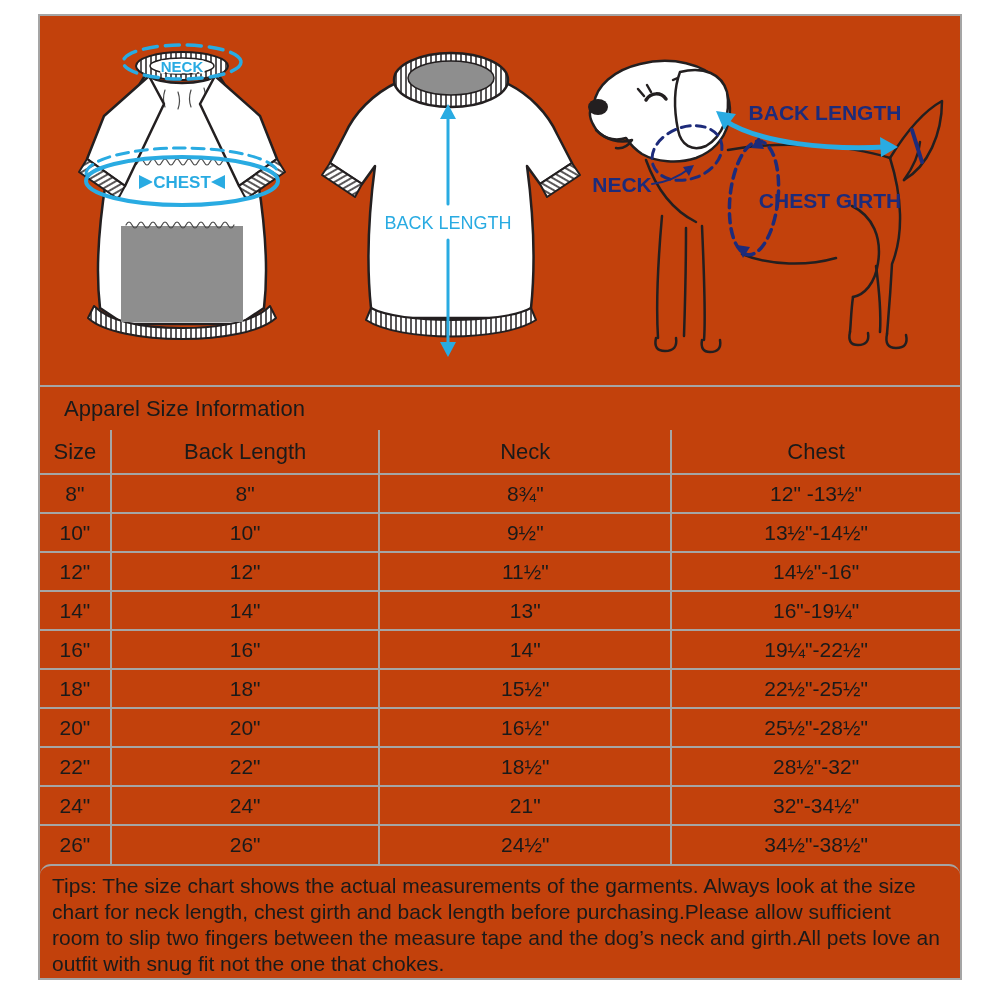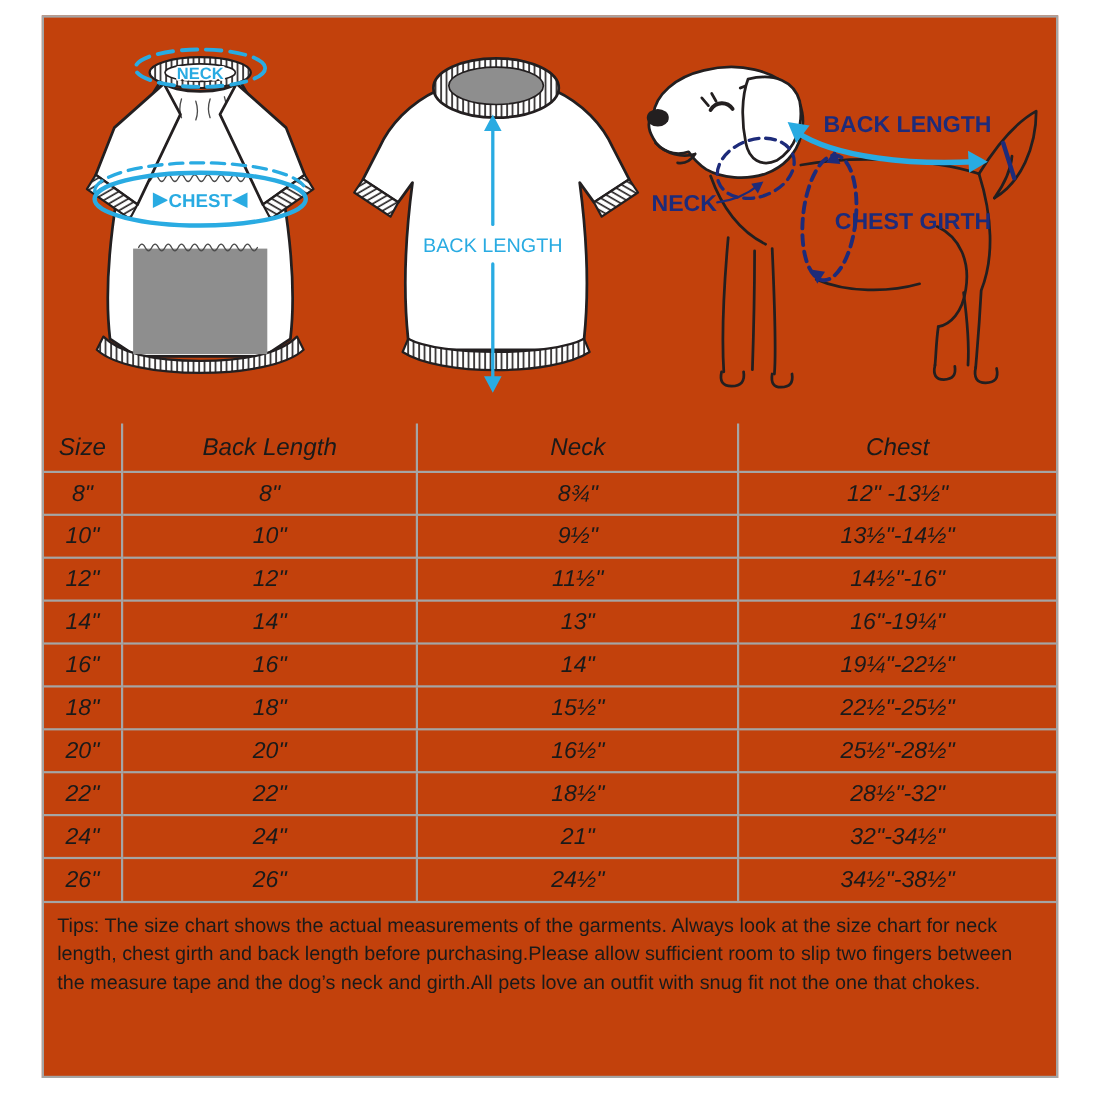--- a/index.html
+++ b/index.html
@@ -3,28 +3,28 @@
 <meta charset="utf-8">
 <style>
   html,body{margin:0;padding:0;background:#fff;}
   body{width:1000px;height:1000px;position:relative;font-family:"Liberation Sans",sans-serif;color:#1a1a1a;}
   .frame{position:absolute;left:38px;top:14px;width:924px;height:966px;border:2px solid #a5a5a5;box-sizing:border-box;display:flex;flex-direction:column;background:#c2410c;}
   .illustrations{height:369px;flex:none;position:relative;}
   .title-row{height:45px;flex:none;border-top:2px solid #a5a5a5;display:flex;align-items:center;padding-left:24px;font-size:22px;box-sizing:border-box;}
   table.size-table{width:100%;border-collapse:collapse;table-layout:fixed;flex:none;}
   table.size-table td,table.size-table th{border:2px solid #a5a5a5;text-align:center;vertical-align:middle;font-weight:normal;font-size:21px;padding:0;}
   table.size-table th{font-size:22px;}
-  table.size-table tr{height:39px;font-style:italic;}
+  table.size-table tr{height:39px;}
   table.size-table tr.hdr{height:44px;}
   table.size-table td:first-child,table.size-table th:first-child{border-left:none;}
   table.size-table td:last-child,table.size-table th:last-child{border-right:none;}
   table.size-table tr.hdr th{border-top:none;}
   table.size-table tr:last-child td{border-bottom:none;}
   col.c-size{width:7.7%;} col.c-back{width:29.2%;} col.c-neck{width:31.7%;} col.c-chest{width:31.4%;}
-  .tips{flex:1;border-top:2px solid #a5a5a5;padding:7px 18px 0 12px;font-size:18px;line-height:26px;box-sizing:border-box;}
+  .tips{flex:1;border-top:2px solid #a5a5a5;padding:7px 18px 0 12px;font-size:21px;line-height:26px;box-sizing:border-box;border-radius:11px;}
   svg text{font-family:"Liberation Sans",sans-serif;}
 </style>
 </head>
 <body>
 
 <div class="frame">
 
   <div class="illustrations">
     <svg width="924" height="369" viewBox="0 0 924 369">
       <defs>
@@ -131,20 +131,21 @@
         <polygon points="858,131 840,121 841,141" fill="#29abe2" stroke="none"></polygon>
         <path d="M872,114 L882,146" stroke="#1d2b7a" stroke-width="4"></path>
 
         <text x="785" y="104" text-anchor="middle" font-size="21" font-weight="bold" fill="#1d2b7a" stroke="none">BACK LENGTH</text>
         <text x="582" y="176" text-anchor="middle" font-size="21" font-weight="bold" fill="#1d2b7a" stroke="none">NECK</text>
         <text x="790" y="192" text-anchor="middle" font-size="21" font-weight="bold" fill="#1d2b7a" stroke="none">CHEST GIRTH</text>
       </g>
     </svg>
   </div>
 
+  <div class="title-row">Apparel Size Information</div>
 
   <table class="size-table">
     <colgroup>
         <col class="c-size">
         <col class="c-back">
         <col class="c-neck">
         <col class="c-chest">
       </colgroup>
     <tbody>
         <tr class="hdr">

